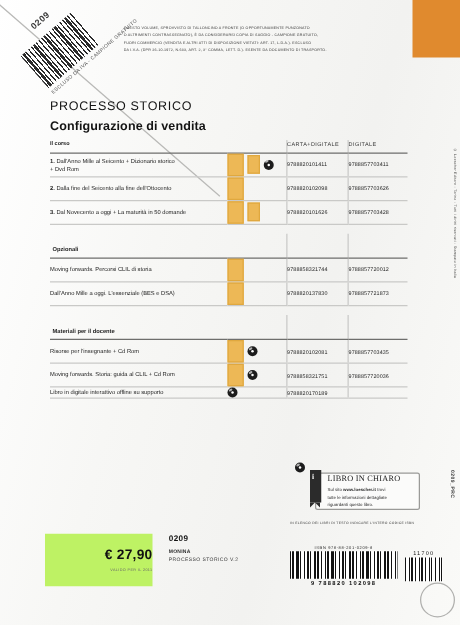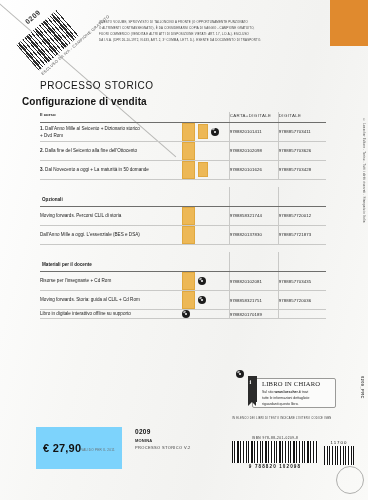--- a/index.html
+++ b/index.html
@@ -63,21 +63,21 @@
     color:#3a3a3a;letter-spacing:.18px;
     text-transform:uppercase;
   }
   .disclaimer p{margin:0;}
   
   .title-main{
     position:absolute;left:40px;top:80px;
     font-size:10px;font-weight:400;letter-spacing:.55px;color:#141414;
   }
   .title-sub{
-    position:absolute;left:22px;top:96px;
+    position:absolute;left:40px;top:96px;
     font-size:10px;font-weight:700;color:#141414;letter-spacing:.1px;
   }
   
   .tbl{
     position:absolute;left:40px;top:112px;width:286px;
     border-collapse:collapse;
     font-size:4.6px;
   }
   .tbl td,.tbl th{
     border-bottom:.6px solid #c9c9c7;
@@ -171,23 +171,23 @@
   }
   .vert-code{
     position:absolute;right:3px;top:376px;
     font-size:4px;color:#3a3a3a;letter-spacing:.4px;
     writing-mode:vertical-rl;white-space:nowrap;font-weight:700;
   }
   
   .price-box{
     position:absolute;left:36px;top:427px;
     width:86px;height:42px;
-    background:#7dd3fc;
-    display:flex;flex-direction:row;
-    align-items:center;justify-content:center;
+    background:#bef264;
+    display:flex;flex-direction:column;
+    align-items:flex-end;justify-content:center;
   }
   .price-val{font-size:11px;font-weight:700;color:#111;letter-spacing:.2px;}
   .price-note{font-size:3px;color:#6a6a68;margin-top:4px;letter-spacing:.3px;}
   
   .meta{position:absolute;left:135px;top:428px;}
   .meta-code{font-size:6.5px;font-weight:700;color:#141414;letter-spacing:.3px;}
   .meta-author{font-size:4px;font-weight:700;color:#2a2a2a;margin-top:3px;letter-spacing:.2px;}
   .meta-title{font-size:4px;color:#3a3a3a;margin-top:1.5px;letter-spacing:.35px;}
   
   .bc-main{position:absolute;left:232px;top:436px;width:86px;}

